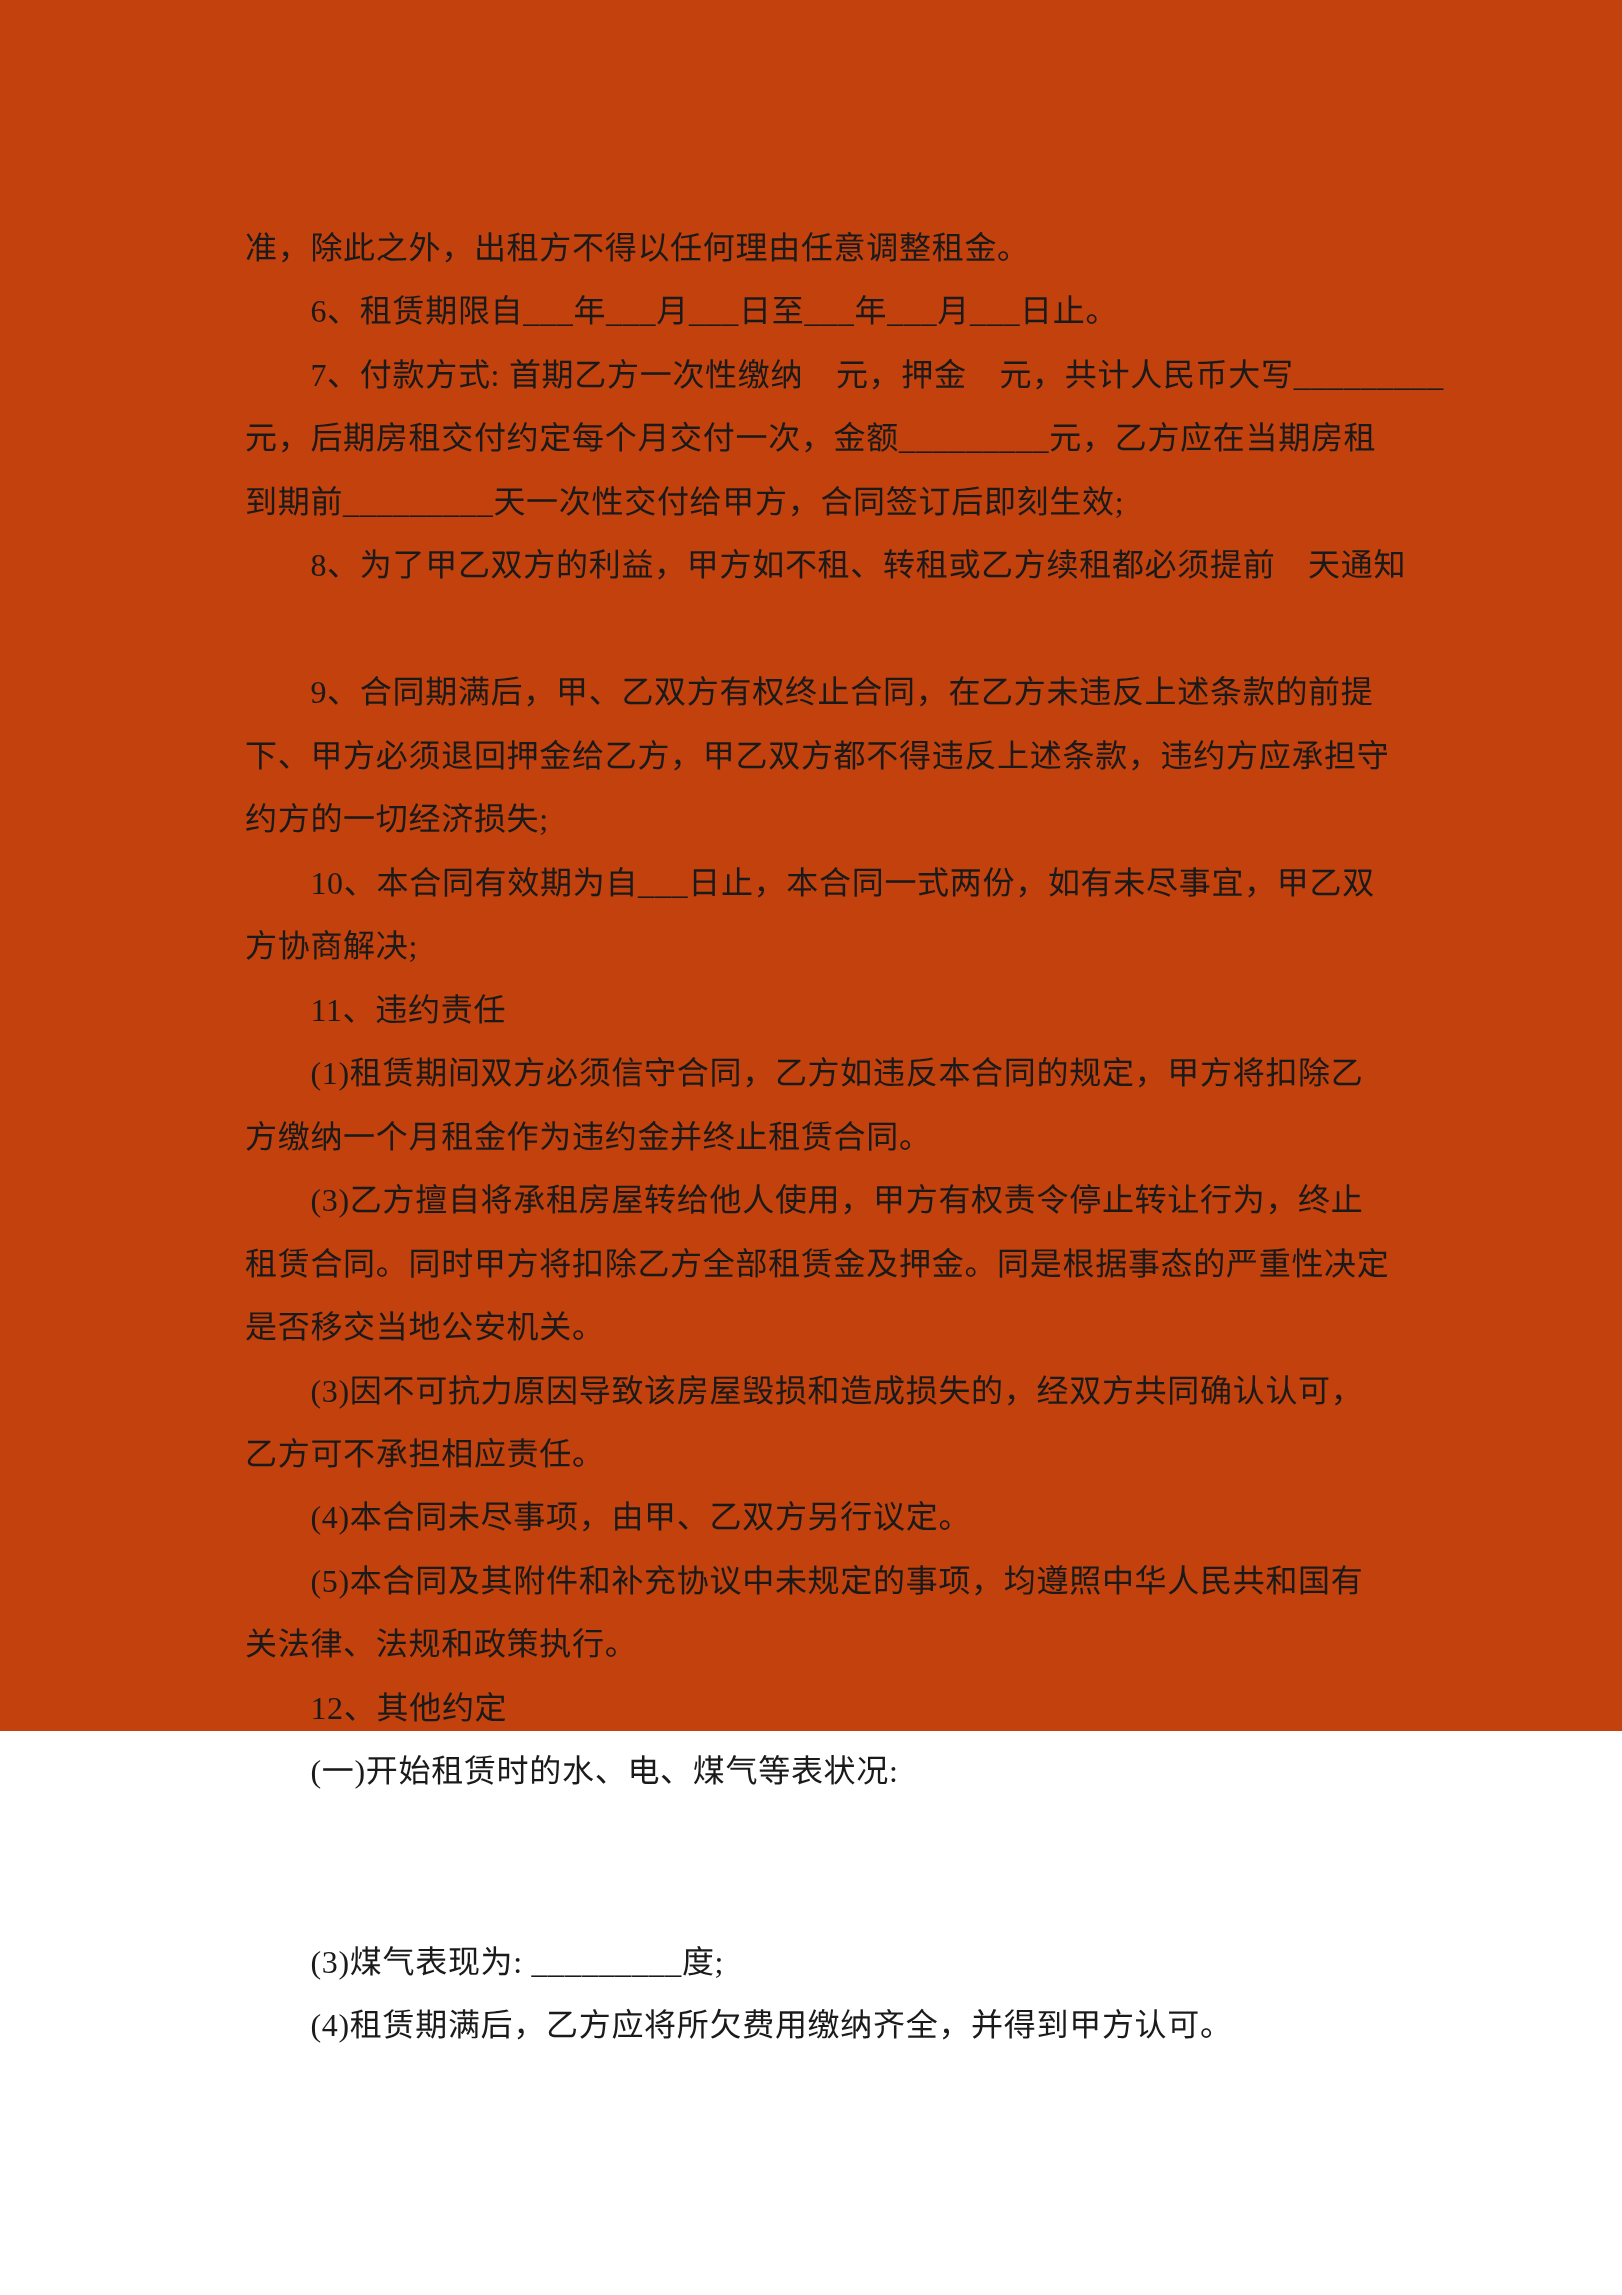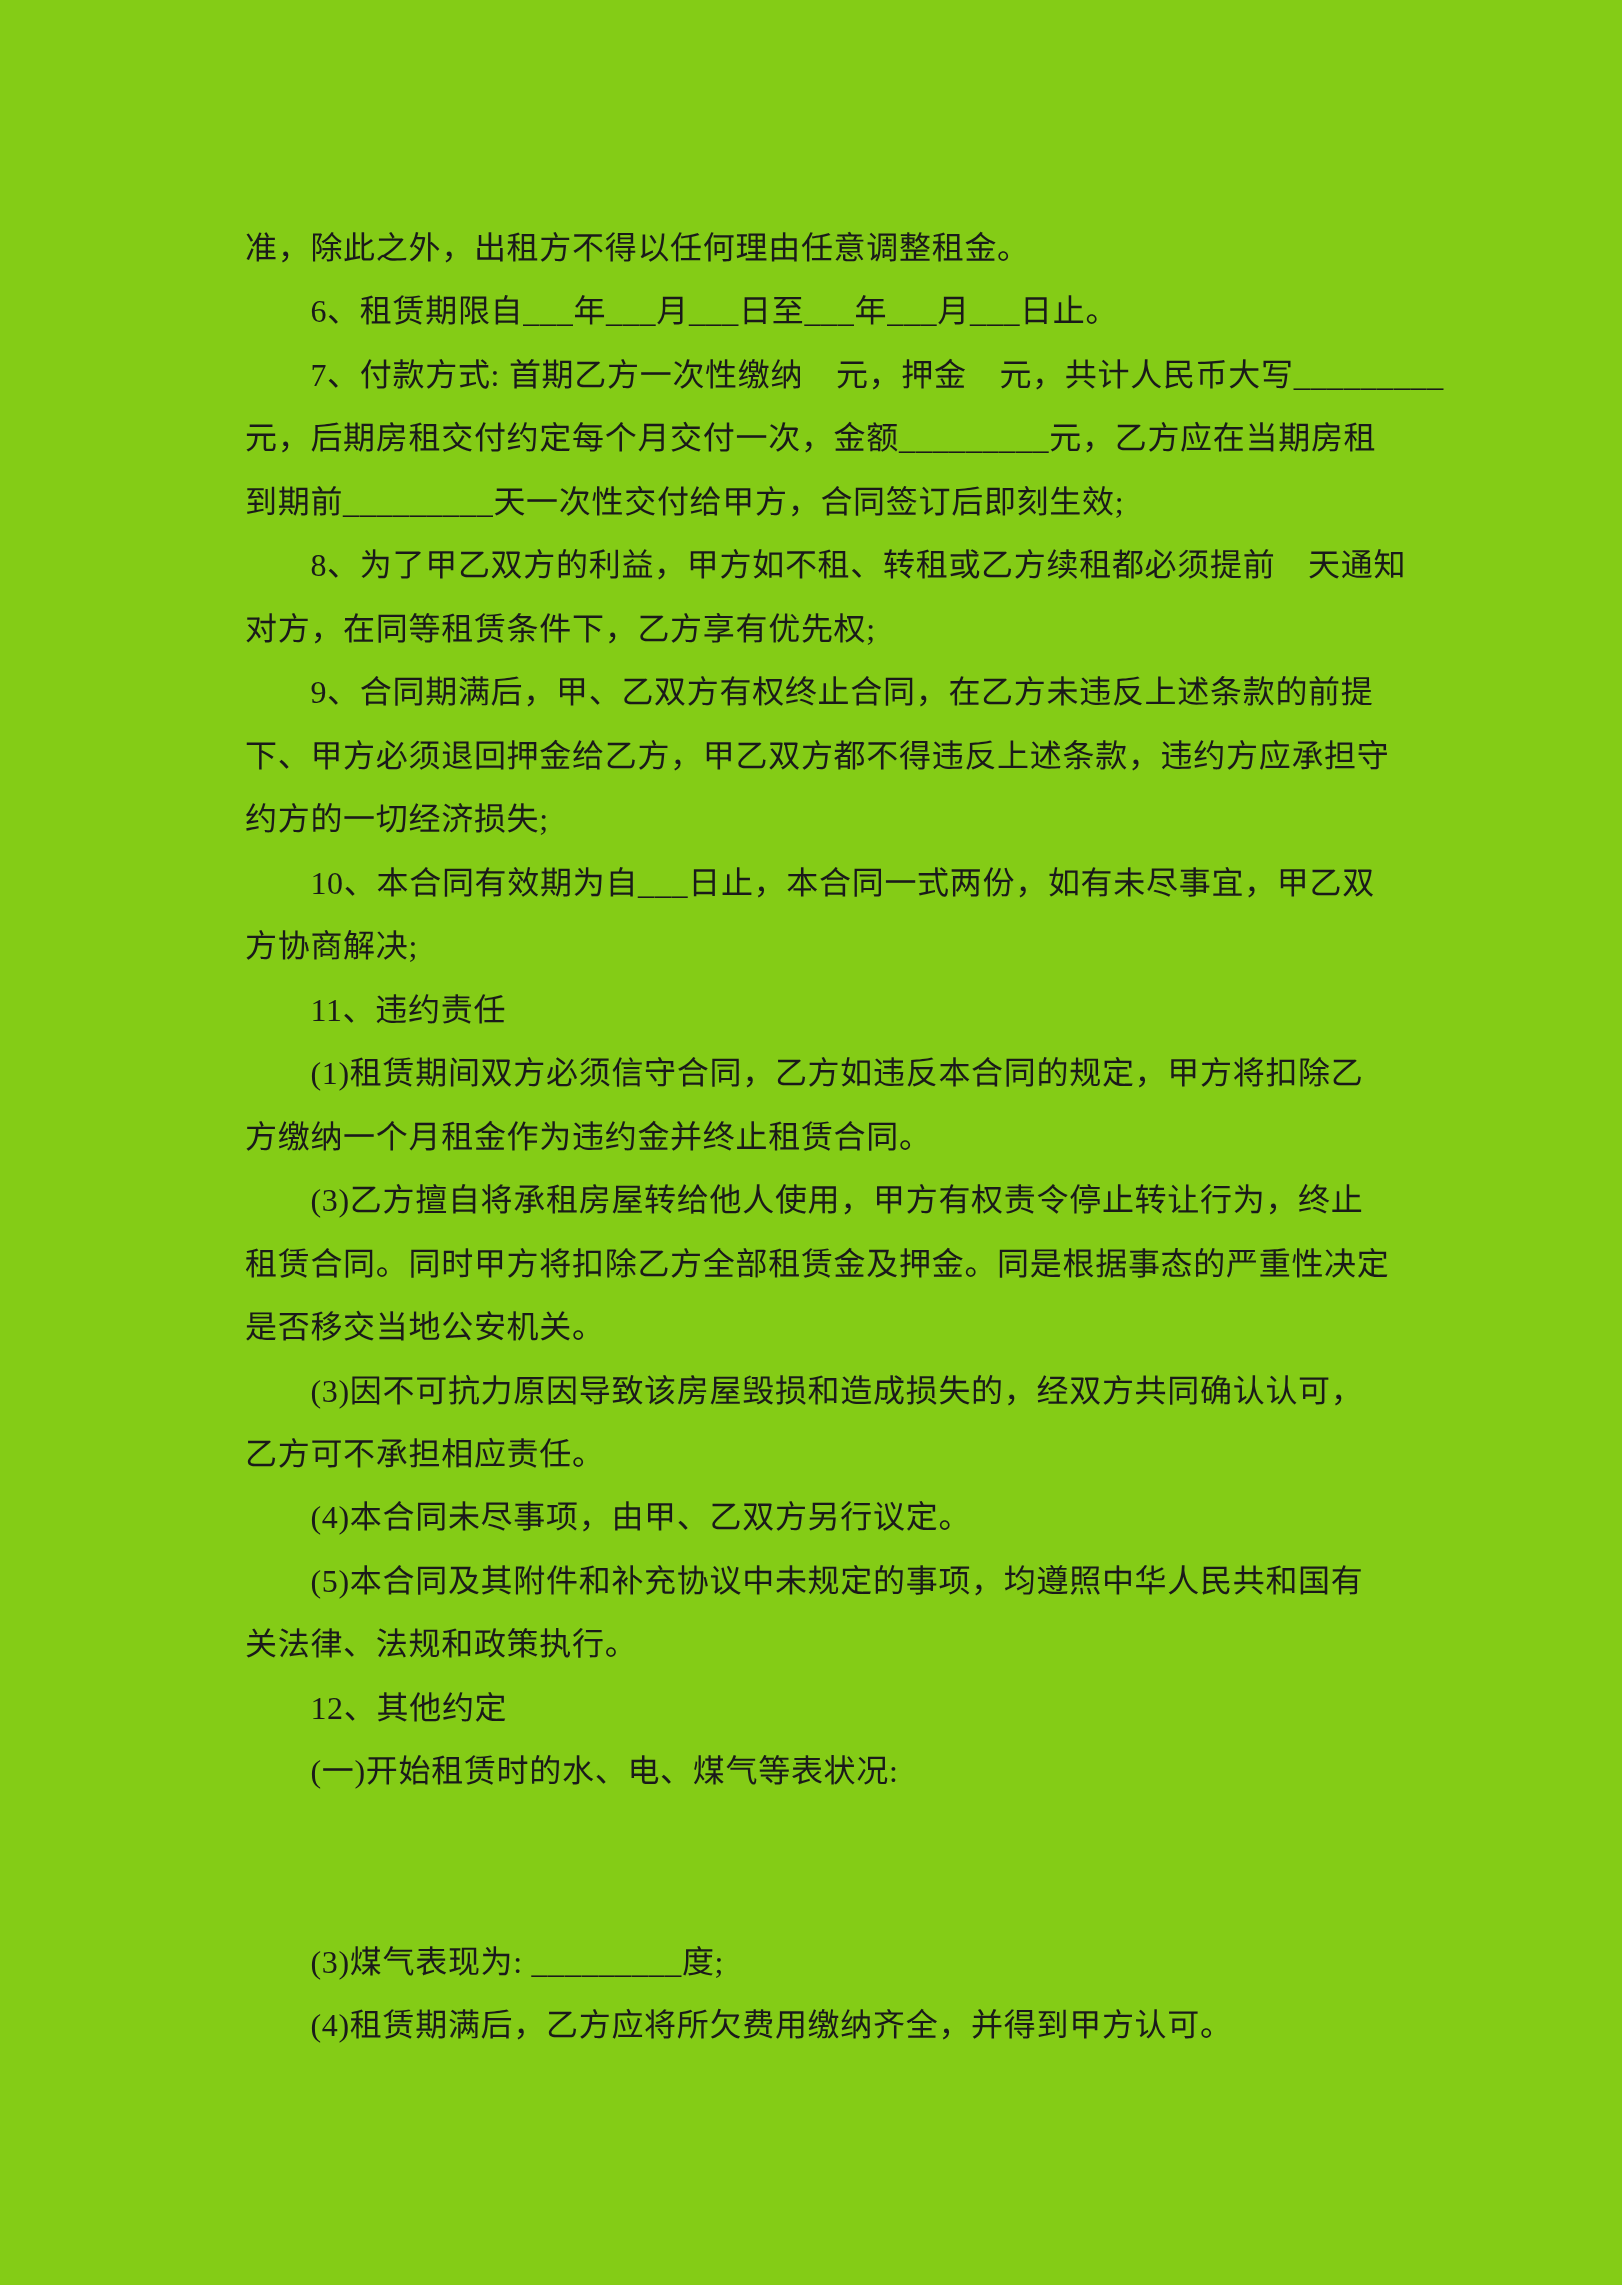--- a/index.html
+++ b/index.html
@@ -13,22 +13,22 @@
     height: 2295px;
     background: #ffffff;
     overflow: hidden;
     position: relative;
   }
   .page {
     position: absolute;
     left: 0;
     top: 0;
     width: 1623px;
-    height: 2285px;
-    background: #84cc16;
+    height: 1731px;
+    background: #c2410c;
   }
   .text-block {
     position: absolute;
     left: 245px;
     top: 0;
     width: 1152px;
     height: 100%;
   }
   .doc-line {
     position: absolute;
@@ -46,21 +46,20 @@
 <body style="background: rgb(255, 255, 255);">
 
 <div class="page">
   <div class="text-block" id="text-block" style="color: rgb(26, 26, 26);">
       <div class="doc-line" style="top: 229px;">准，除此之外，出租方不得以任何理由任意调整租金。</div>
       <div class="doc-line" style="top: 292px;">　　6、租赁期限自___年___月___日至___年___月___日止。</div>
       <div class="doc-line" style="top: 356px;">　　7、付款方式: 首期乙方一次性缴纳　元，押金　元，共计人民币大写_________</div>
       <div class="doc-line" style="top: 419px;">元，后期房租交付约定每个月交付一次，金额_________元，乙方应在当期房租</div>
       <div class="doc-line" style="top: 483px;">到期前_________天一次性交付给甲方，合同签订后即刻生效;</div>
       <div class="doc-line" style="top: 546px;">　　8、为了甲乙双方的利益，甲方如不租、转租或乙方续租都必须提前　天通知</div>
-      <div class="doc-line" style="top: 610px;">对方，在同等租赁条件下，乙方享有优先权;</div>
       <div class="doc-line" style="top: 673px;">　　9、合同期满后，甲、乙双方有权终止合同，在乙方未违反上述条款的前提</div>
       <div class="doc-line" style="top: 737px;">下、甲方必须退回押金给乙方，甲乙双方都不得违反上述条款，违约方应承担守</div>
       <div class="doc-line" style="top: 800px;">约方的一切经济损失;</div>
       <div class="doc-line" style="top: 864px;">　　10、本合同有效期为自___日止，本合同一式两份，如有未尽事宜，甲乙双</div>
       <div class="doc-line" style="top: 927px;">方协商解决;</div>
       <div class="doc-line" style="top: 991px;">　　11、违约责任</div>
       <div class="doc-line" style="top: 1054px;">　　(1)租赁期间双方必须信守合同，乙方如违反本合同的规定，甲方将扣除乙</div>
       <div class="doc-line" style="top: 1118px;">方缴纳一个月租金作为违约金并终止租赁合同。</div>
       <div class="doc-line" style="top: 1181px;">　　(3)乙方擅自将承租房屋转给他人使用，甲方有权责令停止转让行为，终止</div>
       <div class="doc-line" style="top: 1308px;">是否移交当地公安机关。</div>

